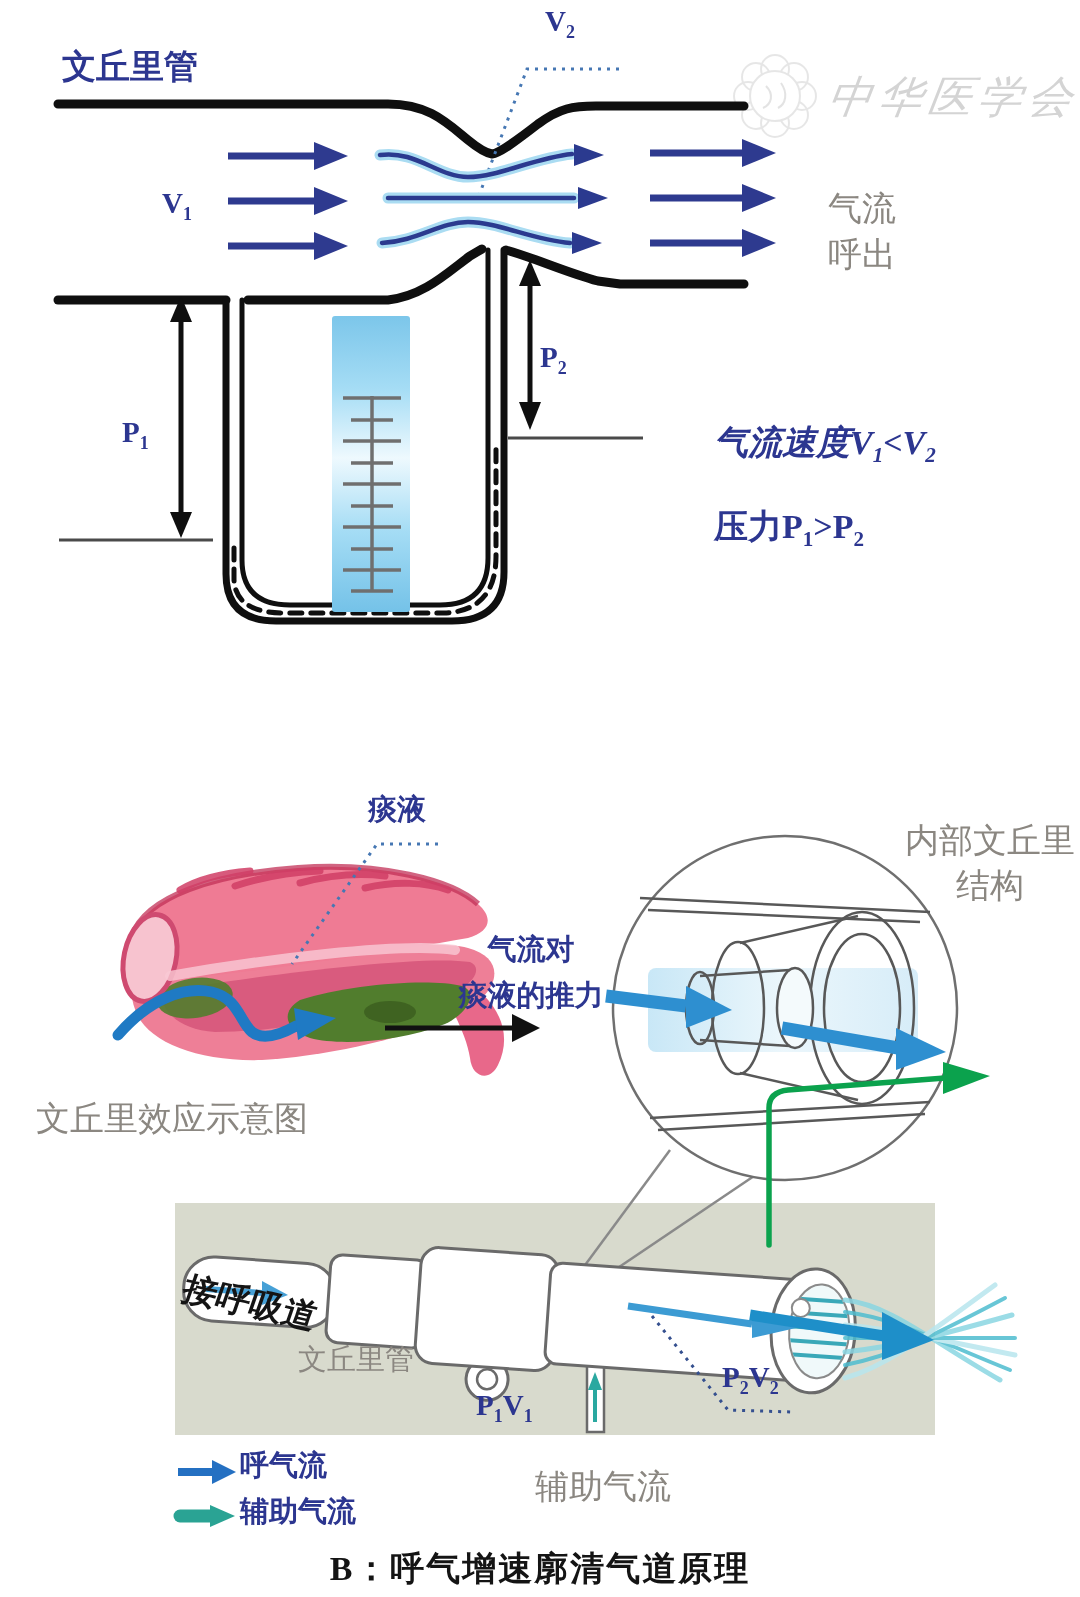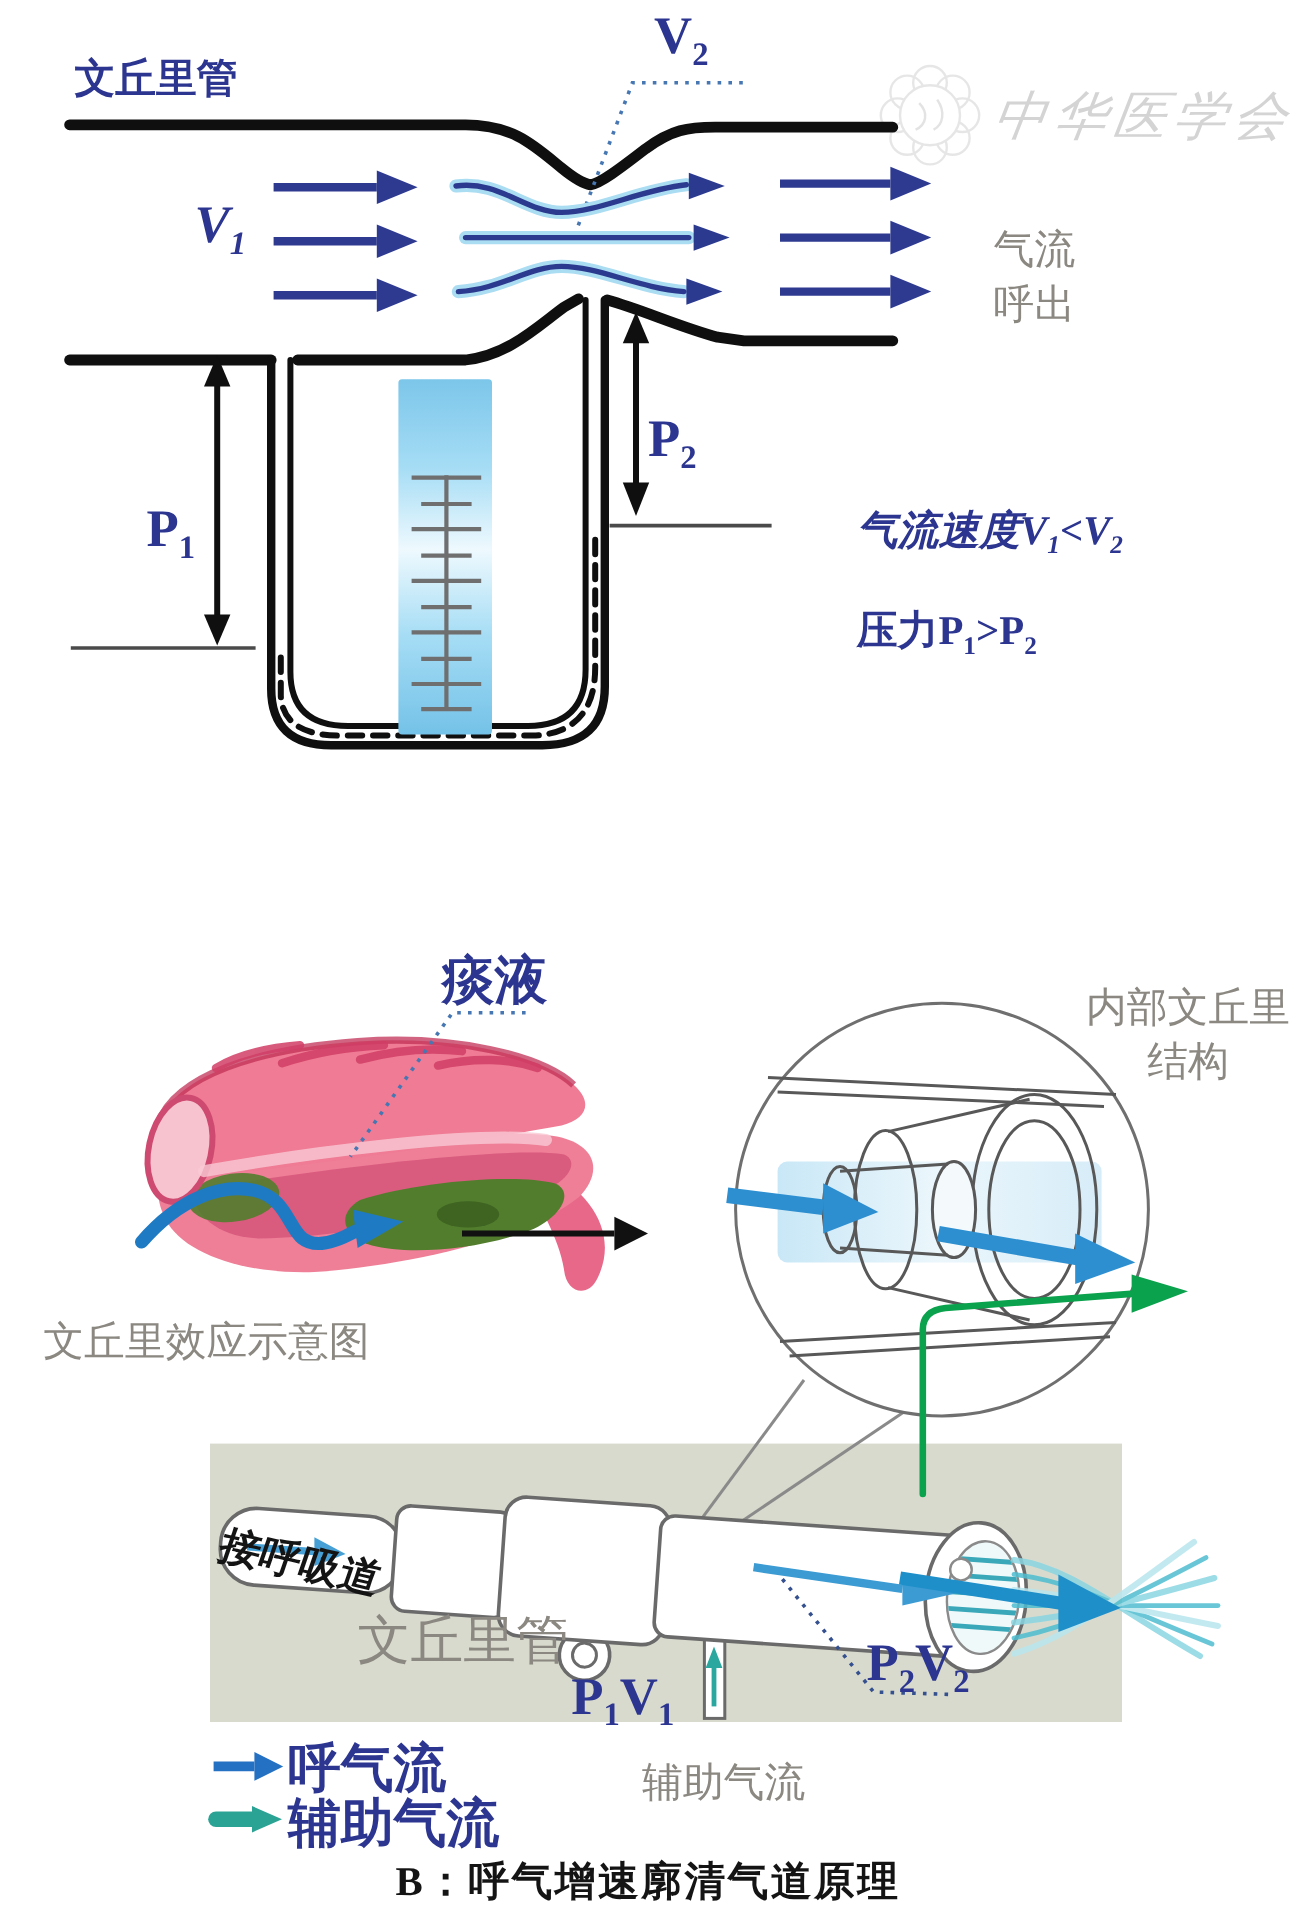--- a/index.html
+++ b/index.html
@@ -6,21 +6,21 @@
   #figure-root{
     position:relative;width:1080px;height:1597px;background:#ffffff;overflow:hidden;
     font-family:"Liberation Serif","DejaVu Serif",serif;
   }
   svg{position:absolute;left:0;display:block;}
   .lbl{position:absolute;white-space:nowrap;line-height:1.1;}
   .blue{color:#2c3690;font-weight:600;}
   .grayt{color:#8b8781;font-weight:500;text-align:right;}
   .blk{color:#141414;}
   .f34{font-size:34px;}
-  .f36{font-size:44px;}
+  .f36{font-size:29px;}
   sub{font-size:0.62em;line-height:0;}
   .caption{font-weight:600;letter-spacing:2px;text-align:center;}
   .center{text-align:center;}
 </style>
 </head>
 <body>
 
 <div id="figure-root">
 
   <svg width="1080" height="740" viewBox="0 0 1080 740" style="top:0;">
@@ -259,35 +259,39 @@
       <polygon points="212,720 212,744 236,732" fill="#2470c2"></polygon>
     </g>
     <g>
       <line x1="180" y1="776" x2="212" y2="776" stroke="#2aa394" stroke-width="13" stroke-linecap="round"></line>
       <polygon points="210,765 210,787 235,776" fill="#2aa394"></polygon>
     </g>
   </svg>
 
   <div class="lbl blue f34" style="left:62px;top:48px;">文丘里管</div>
   <div class="lbl blue f36" style="left:545px;top:6px;"><span>V</span><sub>2</sub></div>
-  <div class="lbl blue f36" style="left:162px;top:164px;font-style:italic;"><span>V</span><sub>1</sub></div>
+  <div class="lbl blue f36" style="left:162px;top:188px;"><span>V</span><sub>1</sub></div>
   <div class="lbl grayt f34" style="left:828px;top:186px;line-height:46px;">
     <div>气流</div>
     <div>呼出</div>
   </div>
   <div class="lbl blue f36" style="left:122px;top:388px;margin-top:29px;"><span>P</span><sub>1</sub></div>
   <div class="lbl blue f36" style="left:540px;top:342px;"><span>P</span><sub>2</sub></div>
   <div class="lbl blue f34" style="left:714px;top:424px;font-style:italic;">
     <span>气流速度V</span><sub>1</sub><span>&lt;V</span><sub>2</sub>
   </div>
   <div class="lbl blue f34" style="left:714px;top:508px;">
     <span>压力P</span><sub>1</sub><span>&gt;P</span><sub>2</sub>
   </div>
 
   <div class="lbl blue f36" style="left:368px;top:794px;">痰液</div>
+  <div class="lbl blue f36 center" style="left:421px;top:926px;width:220px;line-height:46px;">
+    <div>气流对</div>
+    <div>痰液的推力</div>
+  </div>
   <div class="lbl grayt f34" style="left:36px;top:1100px;">文丘里效应示意图</div>
   <div class="lbl grayt f34 center" style="left:890px;top:818px;width:200px;line-height:45px;">
     <div>内部文丘里</div>
     <div>结构</div>
   </div>
   <div class="lbl blk f34" style="left:190px;top:1270px;font-weight:700;transform:rotate(13deg) skewX(-6deg);transform-origin:left top;">接呼吸道</div>
   <div class="lbl grayt f36" style="left:298px;top:1344px;">文丘里管</div>
   <div class="lbl blue f36" style="left:476px;top:1390px;">
     <span>P</span><sub>1</sub><span>V</span><sub>1</sub>
   </div>

